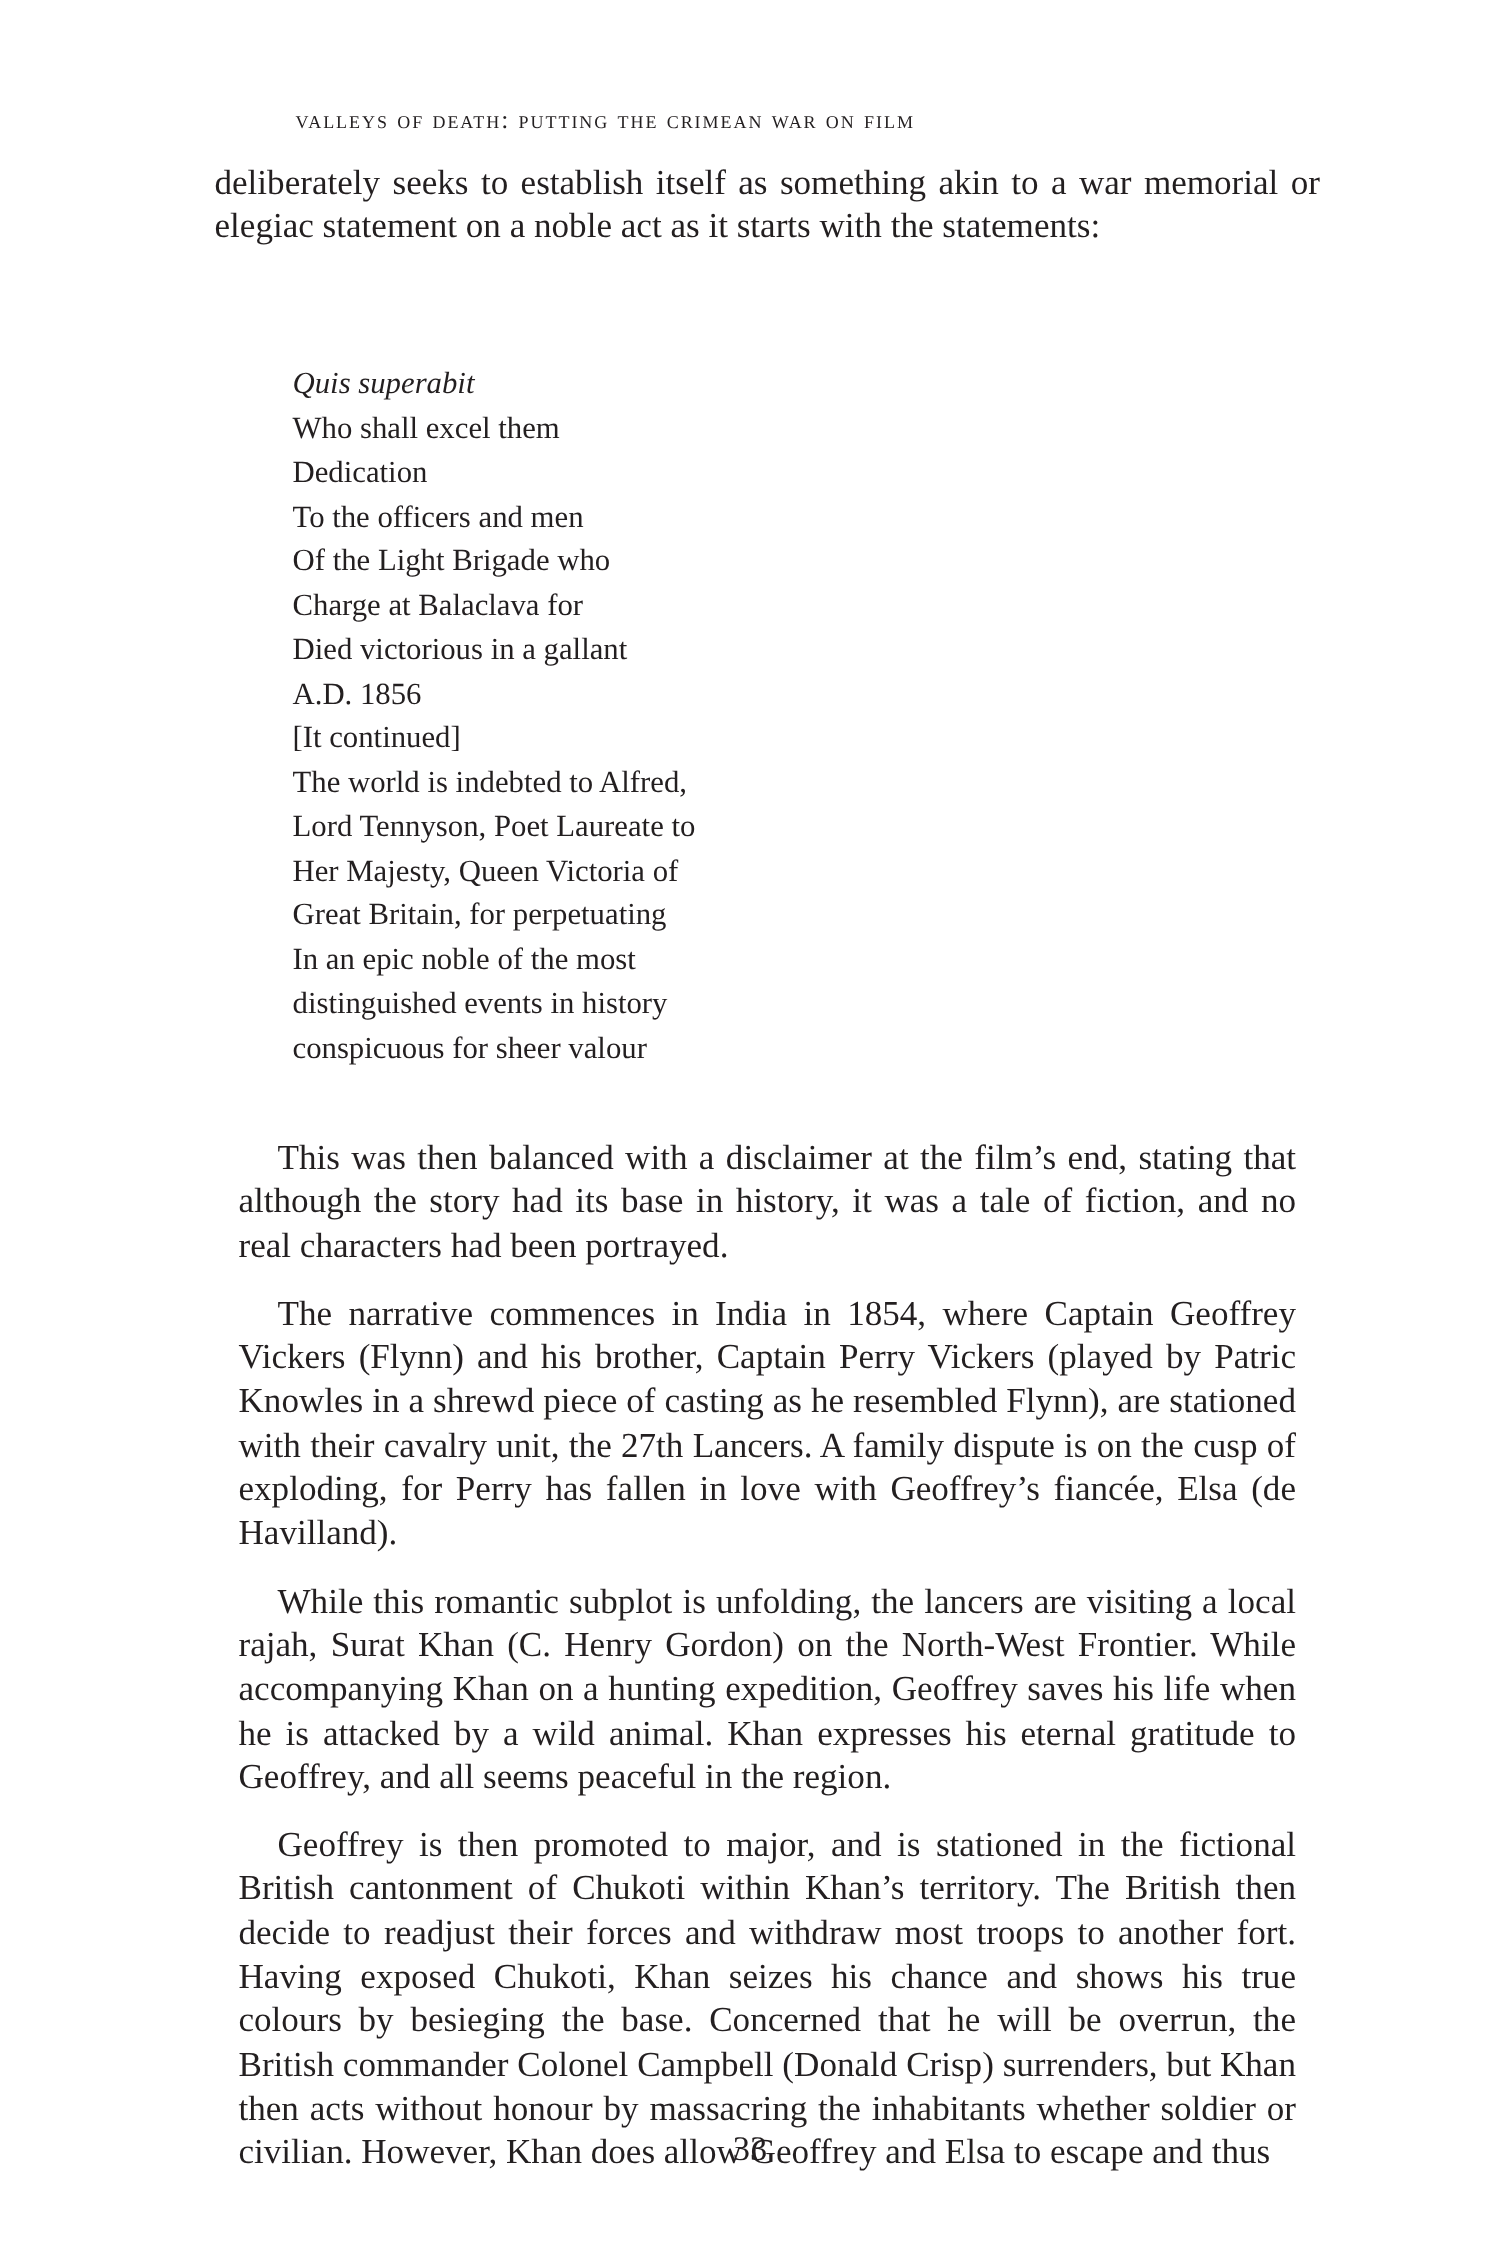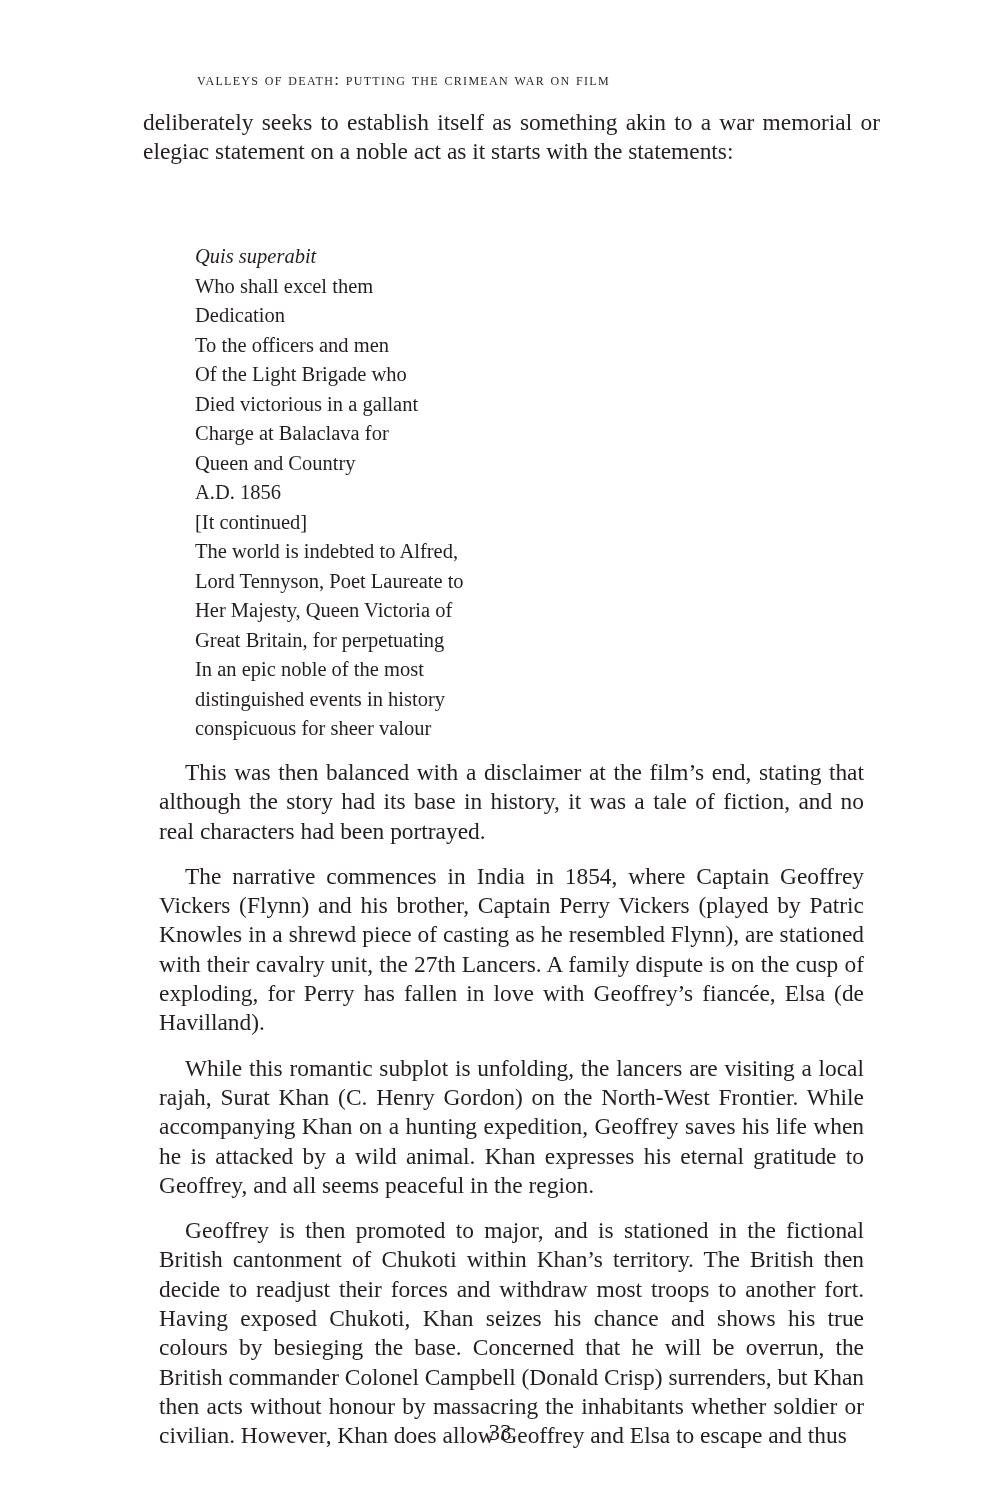--- a/index.html
+++ b/index.html
@@ -79,23 +79,22 @@
 <div class="body-text intro">
   <p>deliberately seeks to establish itself as something akin to a war memorial or elegiac statement on a noble act as it starts with the statements:</p>
 </div>
 
 <div class="quote">
   <span class="line italic">Quis superabit</span>
   <span class="line">Who shall excel them</span>
   <span class="line">Dedication</span>
   <span class="line">To the officers and men</span>
   <span class="line">Of the Light Brigade who</span>
+  <span class="line">Charge at Balaclava for</span>
   <span class="line">Died victorious in a gallant</span>
-  <span class="line">Charge at Balaclava for</span>
-  <span class="line">Queen and Country</span>
   <span class="line">A.D. 1856</span>
   <span class="line">[It continued]</span>
   <span class="line">The world is indebted to Alfred,</span>
   <span class="line">Lord Tennyson, Poet Laureate to</span>
   <span class="line">Her Majesty, Queen Victoria of</span>
   <span class="line">Great Britain, for perpetuating</span>
   <span class="line">In an epic noble of the most</span>
   <span class="line">distinguished events in history</span>
   <span class="line">conspicuous for sheer valour</span>
 </div>

